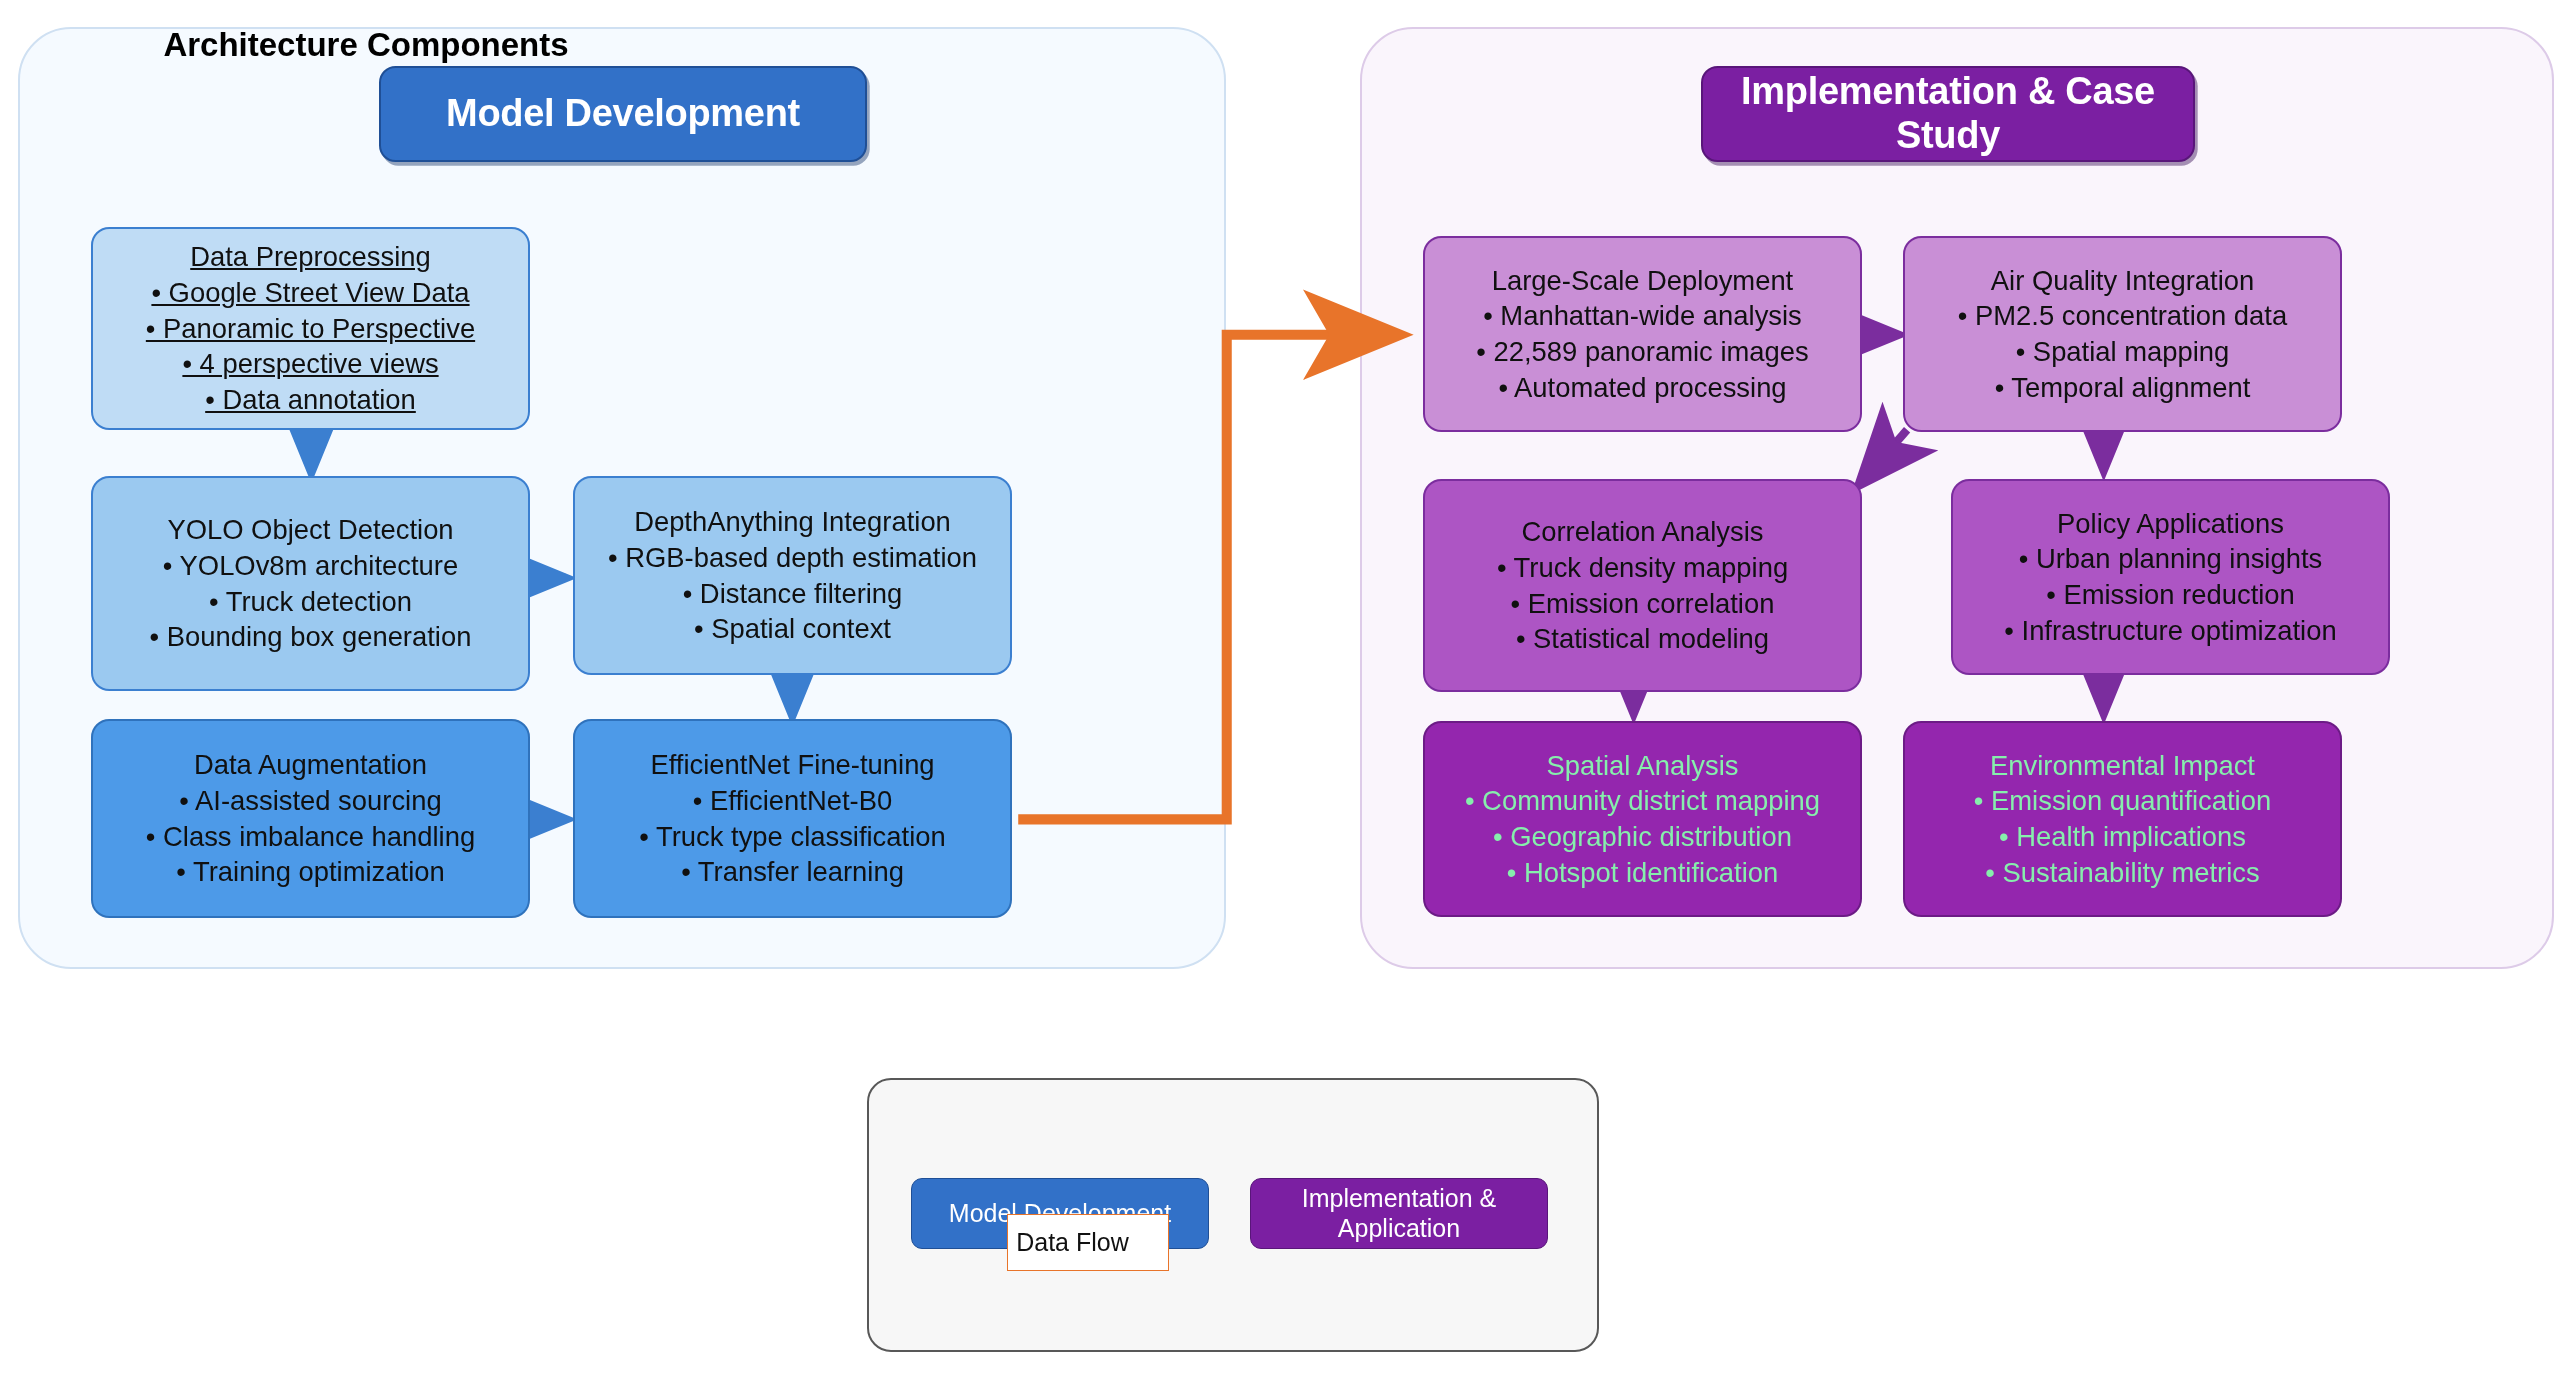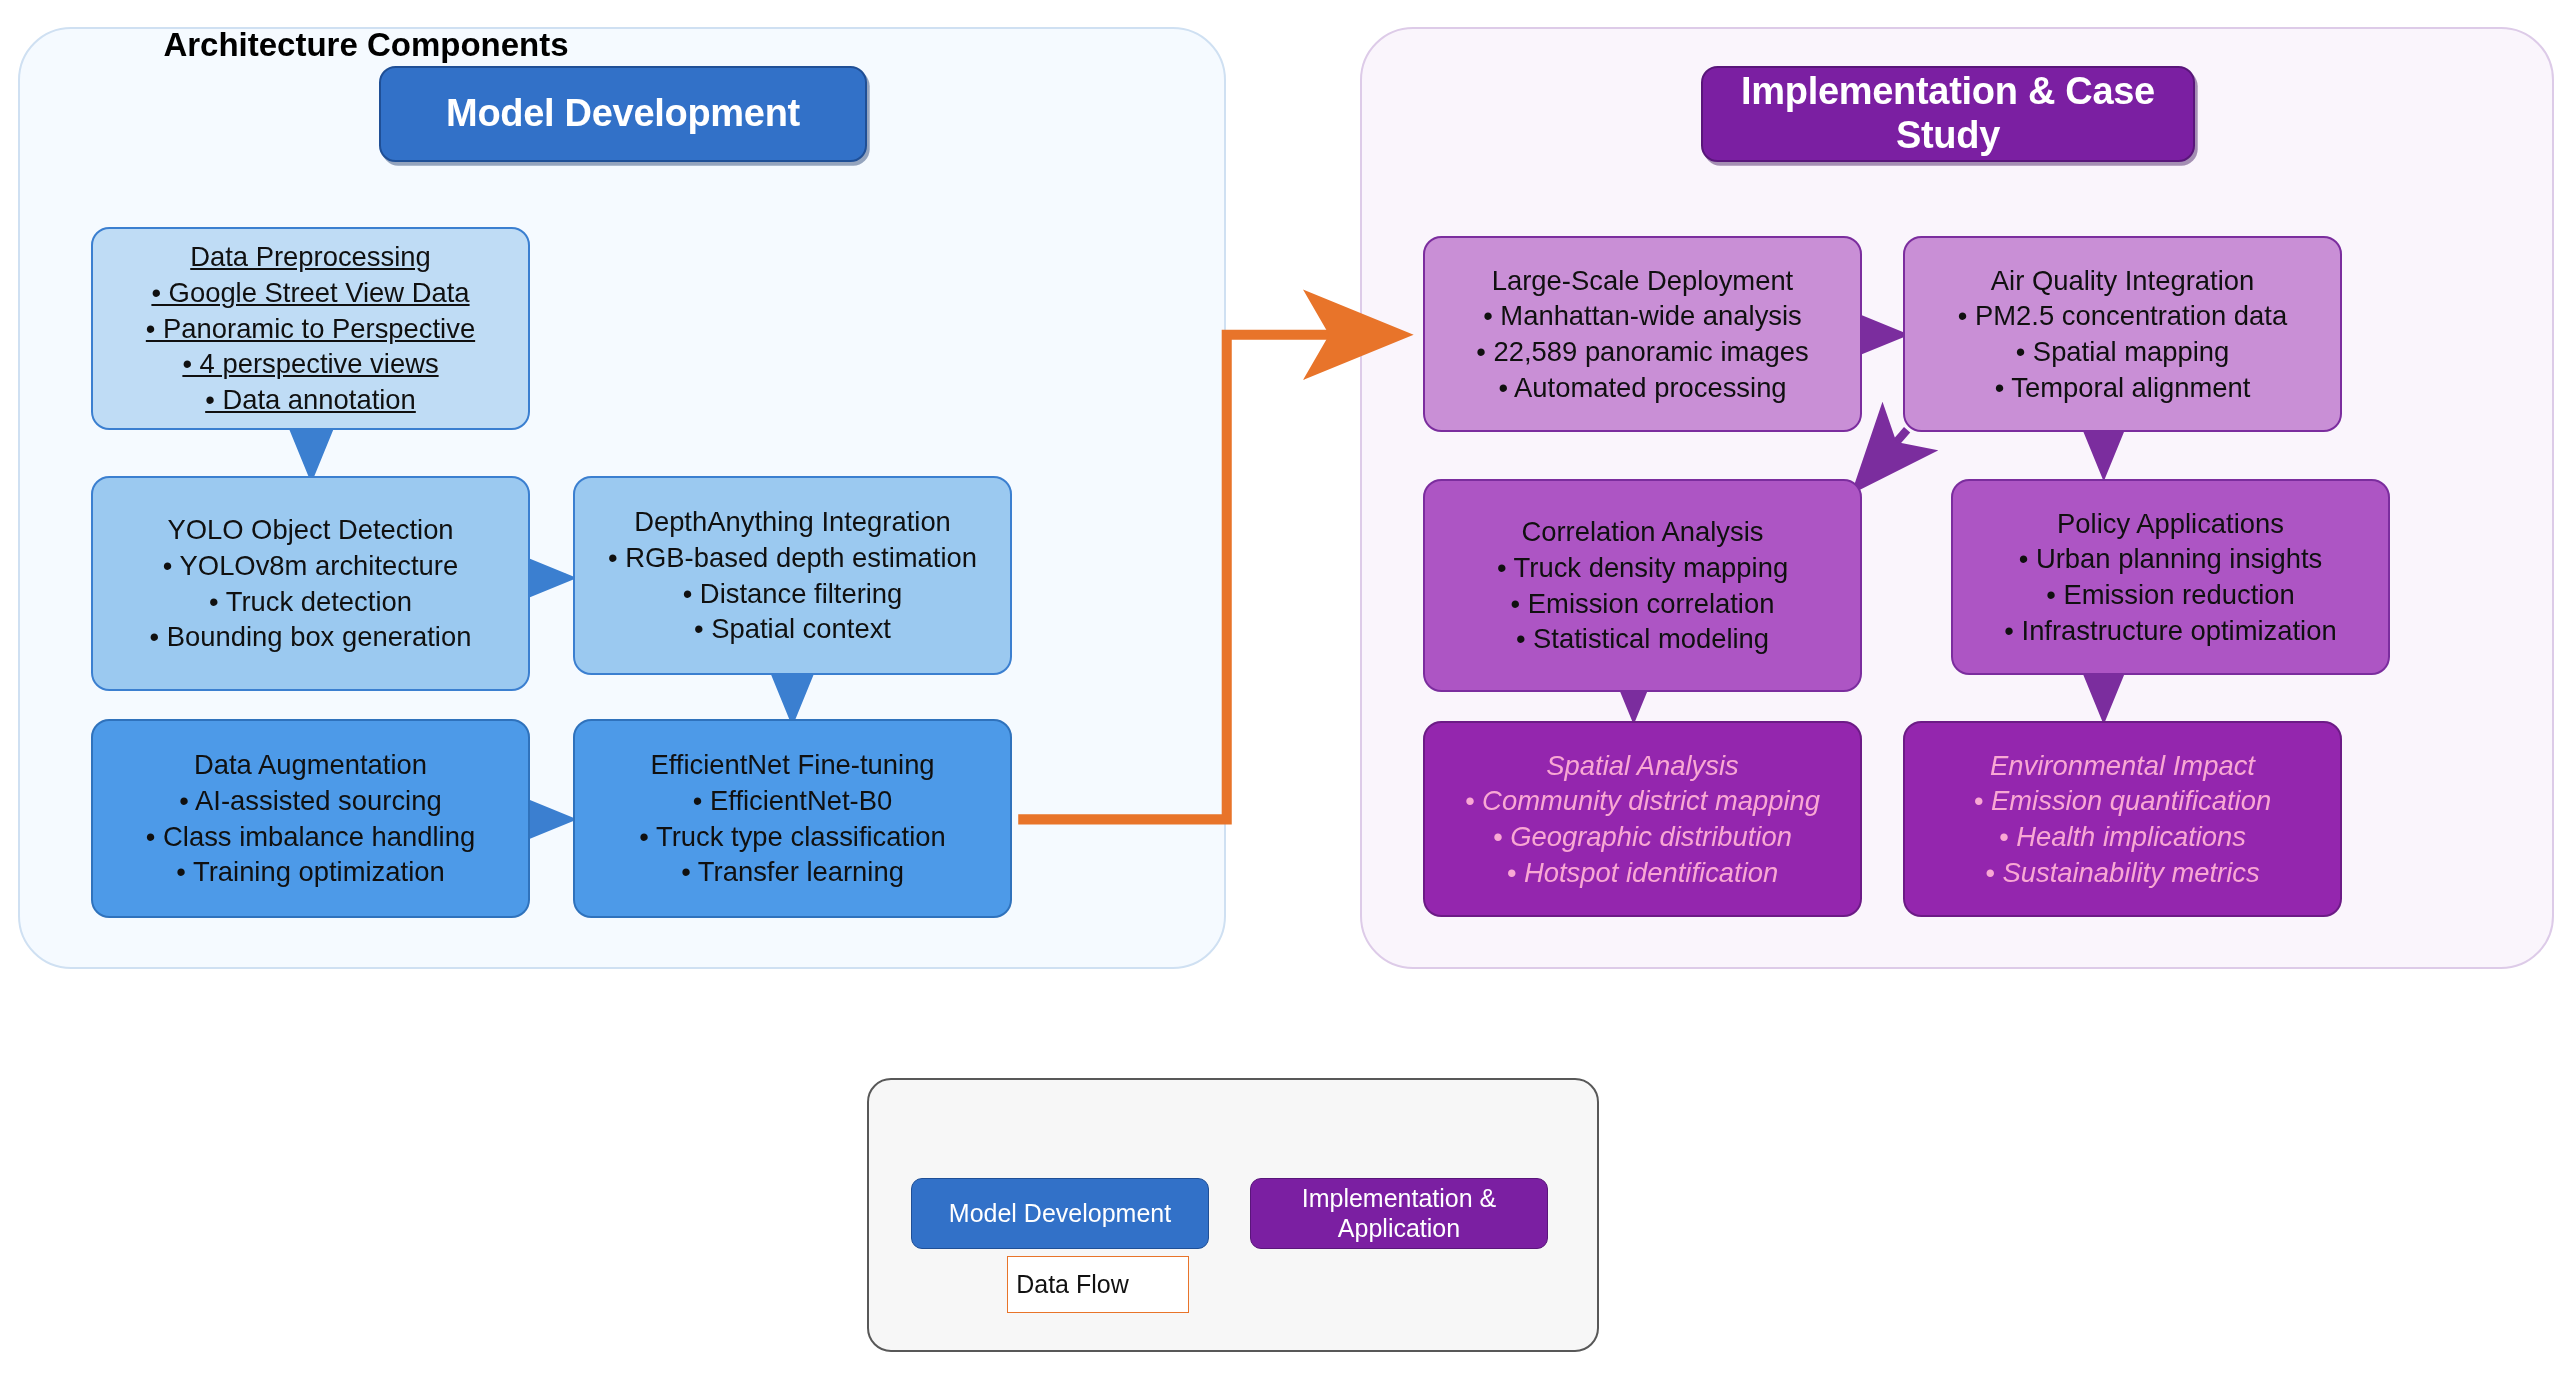--- a/index.html
+++ b/index.html
@@ -40,39 +40,39 @@
     padding:9.1px 11px;
   }
   .node .ttl{font-size:27.4px;}
   .node .li{font-size:27.4px;white-space:nowrap;}
   .n-l1{background:#bfdcf5;border:2.7px solid #3b7fd0;}
   .n-l2{background:#9bc9f0;border:2.7px solid #3b7fd0;}
   .n-l3{background:#4d9ae8;border:2.7px solid #2f72bc;}
   .n-p1{background:#c98fd6;border:2.7px solid #7b2d9e;}
   .n-p2{background:#ad55c4;border:2.7px solid #7b2d9e;}
   .n-p3{background:#9426ae;border:2.7px solid #6c1b86;}
-  .n-p3 .ttl,.n-p3 .li{color:#f9a8d4;font-style:italic;}
+  .n-p3 .ttl,.n-p3 .li{color:#86efac;}
   svg.wires{position:absolute;left:0;top:0;width:2576px;height:1390px;pointer-events:none;}
   #legend{
     position:absolute;left:867px;top:1078px;width:732px;height:274px;
     background:#f7f7f7;border:2.7px solid #585858;border-radius:24px;box-sizing:border-box;
   }
   #legend-title{
     position:absolute;left:0;top:25.6px;width:732px;text-align:center;
     font-size:33px;font-weight:bold;color:#000000;
   }
   .leg-chip{
     position:absolute;border-radius:11px;box-sizing:border-box;
     display:flex;align-items:center;justify-content:center;text-align:center;
     color:#fff;font-size:25px;line-height:1.18;
   }
   #leg-chip-model{left:911px;top:1178px;width:298px;height:71px;background:#3271c8;border:1.8px solid #1f4f96;}
   #leg-chip-impl{left:1250px;top:1178px;width:298px;height:71px;background:#7b1fa2;border:1.8px solid #59167a;}
   #leg-flow-box{
-    position:absolute;left:1007px;top:1256px;width:182px;height:57px;
+    position:absolute;left:1007px;top:1214px;width:162px;height:57px;
     background:#ffffff;border:1.8px solid #e8742a;box-sizing:border-box;
     display:flex;align-items:center;padding-left:8.2px;
     font-size:25px;color:#111;
   }
 </style>
 </head>
 <body>
 
 <div id="stage">
 

